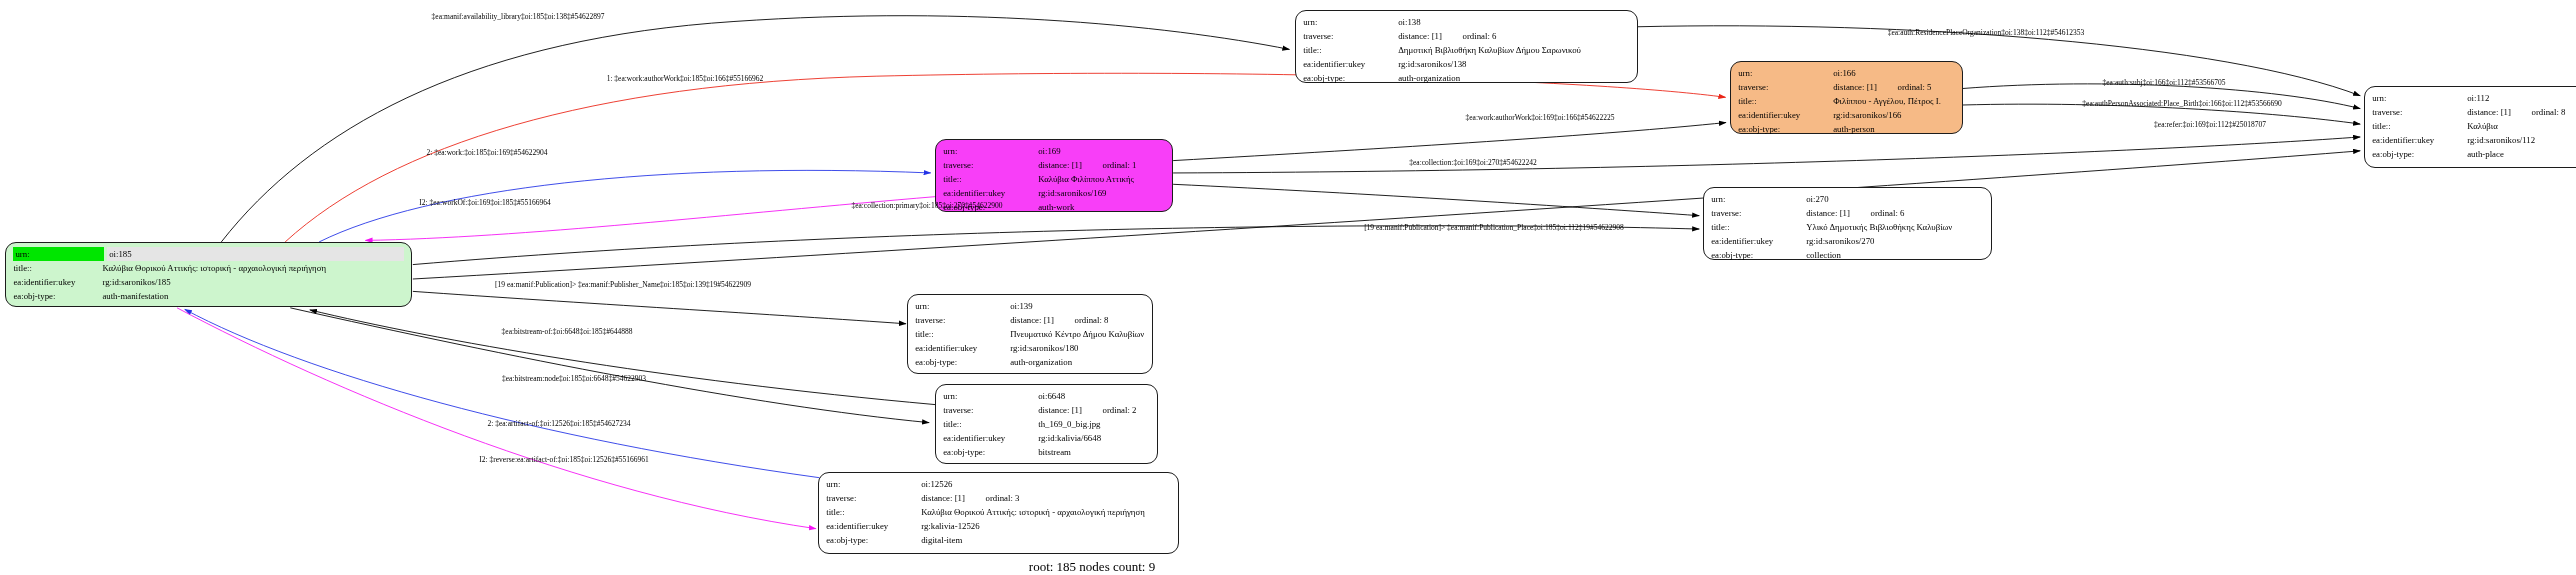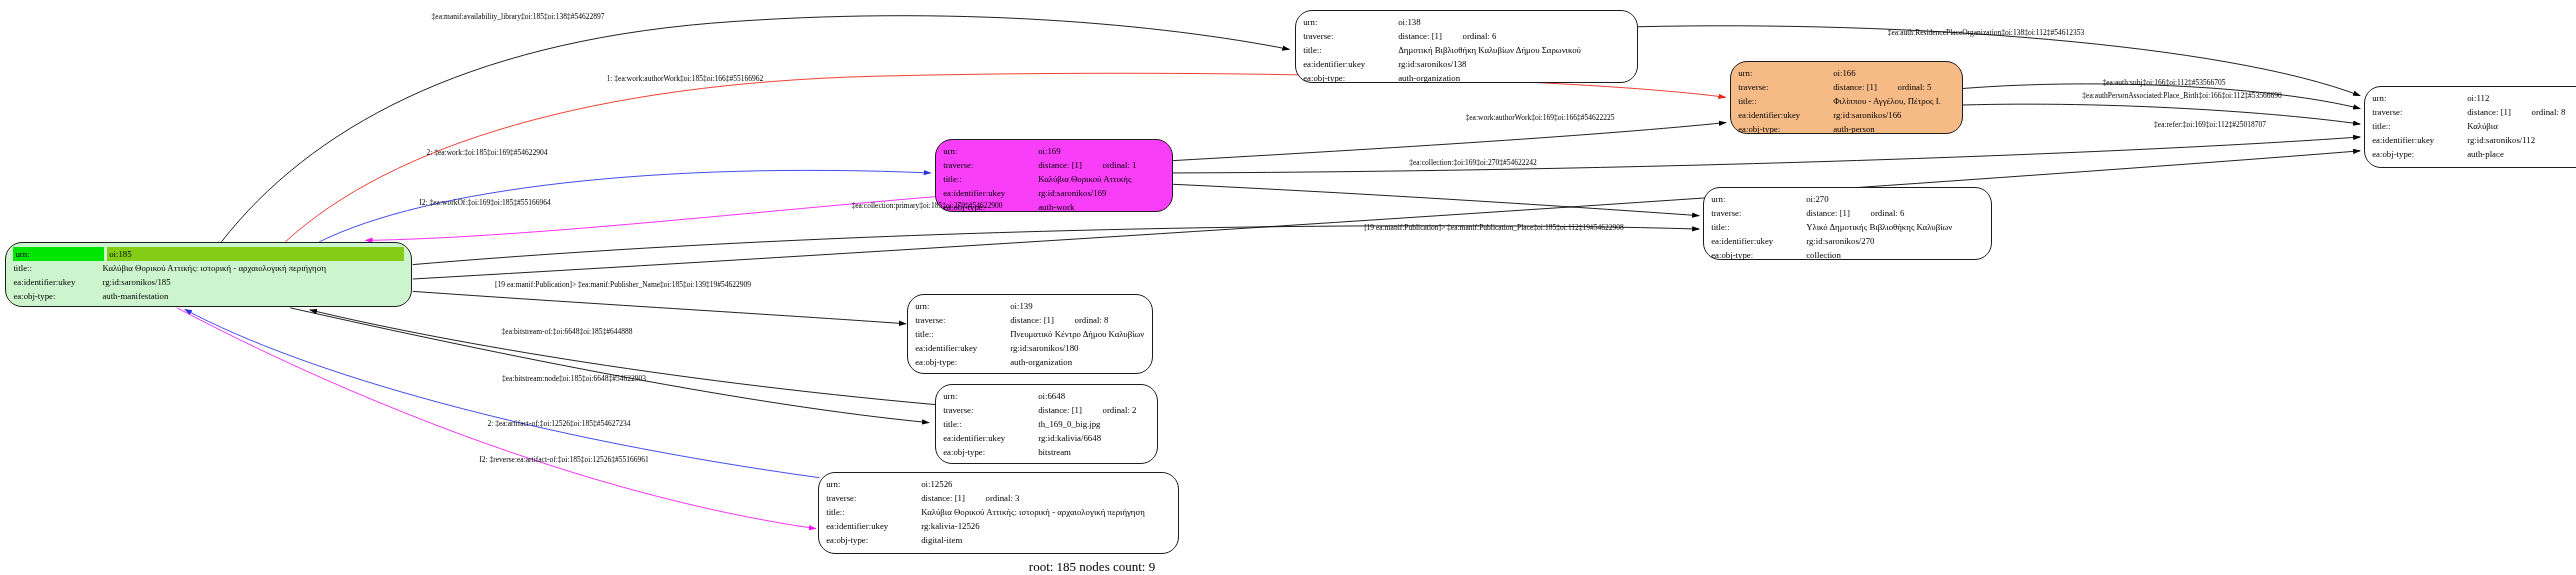--- a/index.html
+++ b/index.html
@@ -2,31 +2,31 @@
 <html style="font-size:8.2px"><head>
 <meta charset="utf-8">
 <style>
   html,body{margin:0;padding:0;background:#ffffff;}
   #canvas{
     position:relative;width:2598px;height:575px;overflow:hidden;background:#ffffff;
     font-family:"Liberation Serif","DejaVu Serif",serif;color:#000;
   }
   #edges{position:absolute;left:0;top:0;width:2598px;height:575px;}
   .node{
-    position:absolute;background:#fff;border:0.8px solid #1c1c1c;border-radius:17px;
+    position:absolute;background:#fff;border:0.8px solid #1c1c1c;border-radius:11px;
     padding:4.1px 7.2px;font-size:8.8px;box-sizing:border-box;
   }
   .row{display:flex;line-height:14px;white-space:nowrap;align-items:center;}
   .k{width:95px;flex:none;}
   .v{flex:1;display:flex;}
   .ord{margin-left:20.6px;}
   .node.green{background:#cdf5cd;}
   .node.green .k{width:89px;}
   .row.hl .k{background:#00e600;margin-right:2.6px;padding-left:2.1px;}
-  .row.hl .v{background:#84cc16;padding-left:2.1px;}
+  .row.hl .v{background:#e5e5e5;padding-left:2.1px;}
   .node.magenta{background:#f83ef8;}
   .node.orange{background:#f6ba86;}
   .edge-label{
     position:absolute;transform:translate(-50%,-50%);font-size:7.5px;white-space:nowrap;
   }
   .root-note{position:absolute;transform:translate(-50%,-50%);font-size:13px;white-space:nowrap;}
 </style>
 </head>
 <body>
 
@@ -120,21 +120,21 @@
       </div>
     <div class="row">
         <span class="k">traverse:</span>
         <span class="v">
           <span>distance: [1]</span>
           <span class="ord">ordinal: 1</span>
         </span>
       </div>
     <div class="row">
         <span class="k">title::</span>
-        <span class="v">Καλύβια Θορικού Αττικής</span>
+        <span class="v">Καλύβια Φιλίππου Αττικής</span>
       </div>
     <div class="row">
         <span class="k">ea:identifier:ukey</span>
         <span class="v">rg:id:saronikos/169</span>
       </div>
     <div class="row">
         <span class="k">ea:obj-type:</span>
         <span class="v">auth-work</span>
       </div>
   </div>
@@ -295,21 +295,21 @@
       </div>
   </div>
 
   <div class="edge-label" style="left:518px;top:15.5px;">‡ea:manif:availability_library‡oi:185‡oi:138‡#54622897</div>
   <div class="edge-label" style="left:685px;top:78px;">1: ‡ea:work:authorWork‡oi:185‡oi:166‡#55166962</div>
   <div class="edge-label" style="left:487px;top:152px;">2: ‡ea:work:‡oi:185‡oi:169‡#54622904</div>
   <div class="edge-label" style="left:485px;top:202px;">I2: ‡ea:workOf:‡oi:169‡oi:185‡#55166964</div>
   <div class="edge-label" style="left:1540px;top:117px;">‡ea:work:authorWork‡oi:169‡oi:166‡#54622225</div>
   <div class="edge-label" style="left:1986px;top:32px;">‡ea:auth:ResidencePlaceOrganization‡oi:138‡oi:112‡#54612353</div>
   <div class="edge-label" style="left:2164px;top:82px;">‡ea:auth:subj‡oi:166‡oi:112‡#53566705</div>
-  <div class="edge-label" style="left:2182px;top:95px;text-align:center;">‡ea:authPersonAssociated:Place_Birth‡oi:166‡oi:112‡#53566690</div>
+  <div class="edge-label" style="left:2182px;top:103px;text-align:center;">‡ea:authPersonAssociated:Place_Birth‡oi:166‡oi:112‡#53566690</div>
   <div class="edge-label" style="left:2210px;top:124px;">‡ea:refer:‡oi:169‡oi:112‡#25018707</div>
   <div class="edge-label" style="left:1473px;top:162px;">‡ea:collection:‡oi:169‡oi:270‡#54622242</div>
   <div class="edge-label" style="left:927px;top:205px;">‡ea:collection:primary‡oi:185‡oi:270‡#54622900</div>
   <div class="edge-label" style="left:1494px;top:227px;">[19 ea:manif:Publication]&gt; ‡ea:manif:Publication_Place‡oi:185‡oi:112‡19#54622908</div>
   <div class="edge-label" style="left:623px;top:284px;">[19 ea:manif:Publication]&gt; ‡ea:manif:Publisher_Name‡oi:185‡oi:139‡19#54622909</div>
   <div class="edge-label" style="left:567px;top:331px;">‡ea:bitstream-of:‡oi:6648‡oi:185‡#644888</div>
   <div class="edge-label" style="left:574px;top:378px;">‡ea:bitstream:node‡oi:185‡oi:6648‡#54622903</div>
   <div class="edge-label" style="left:559px;top:423px;">2: ‡ea:artifact-of:‡oi:12526‡oi:185‡#54627234</div>
   <div class="edge-label" style="left:564px;top:459px;font-family:Liberation Serif, serif;">I2: ‡reverse:ea:artifact-of:‡oi:185‡oi:12526‡#55166961</div>
 

